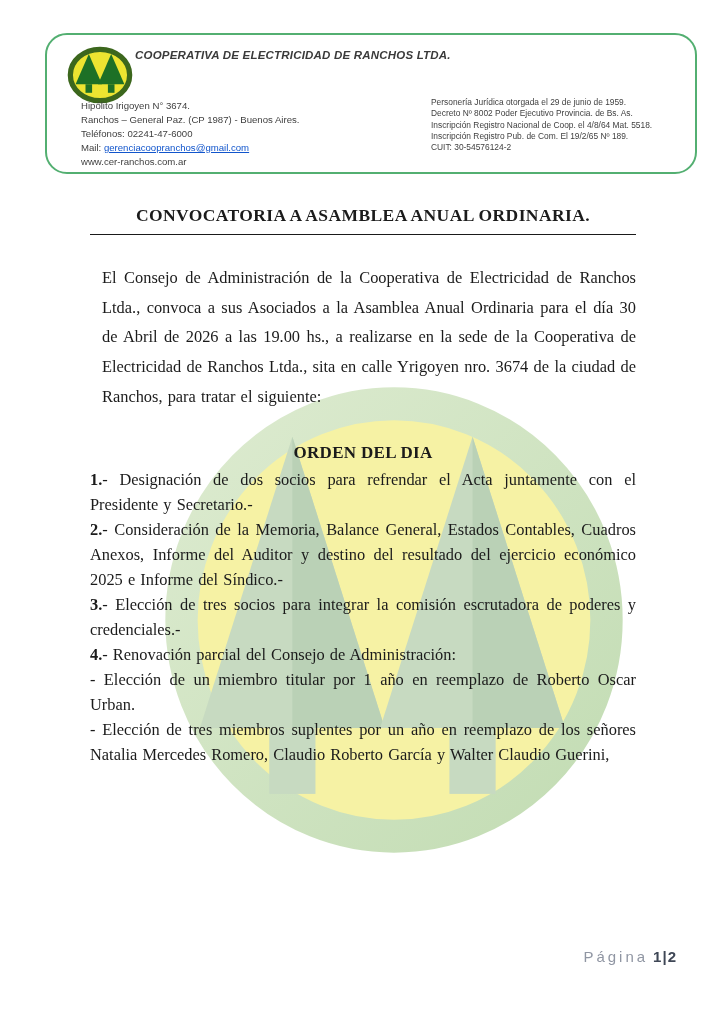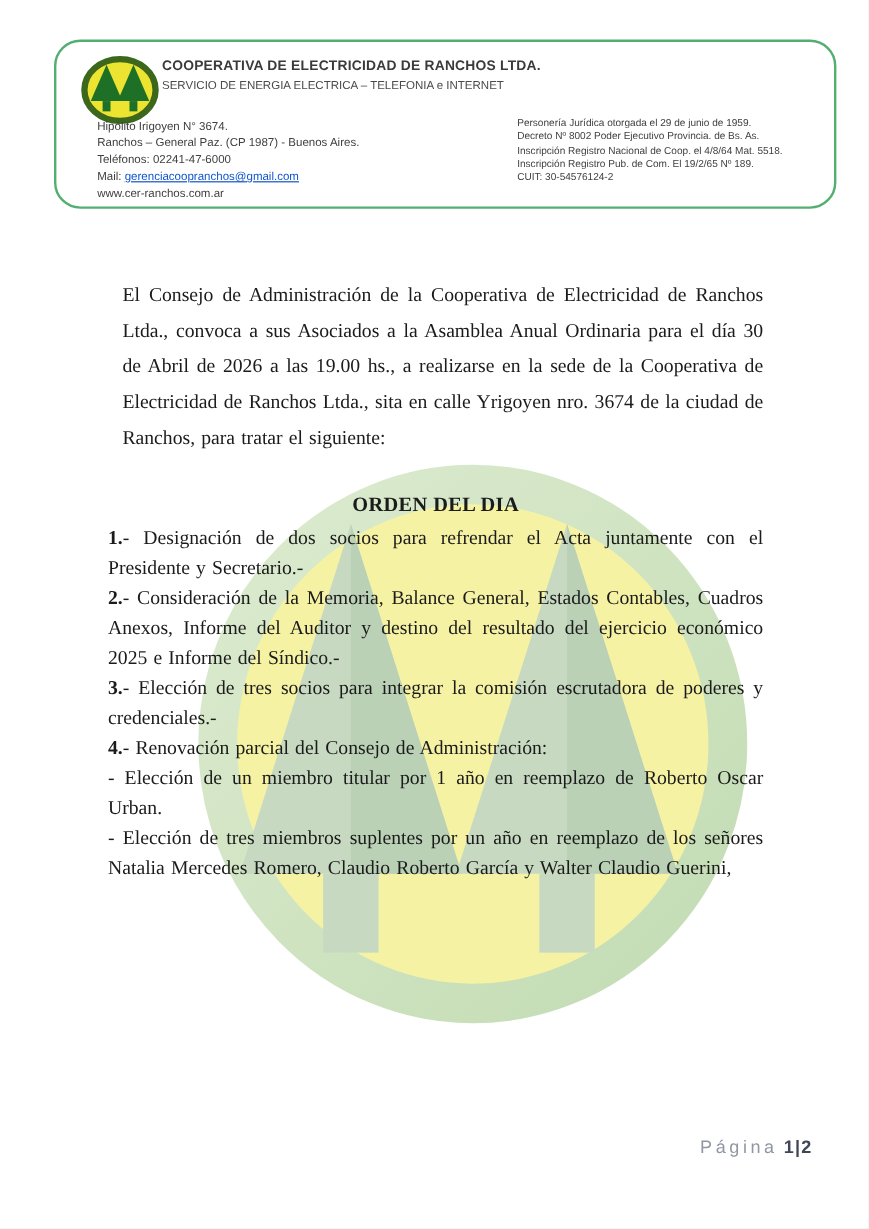--- a/index.html
+++ b/index.html
@@ -20,20 +20,21 @@
   .letterhead{
     position:absolute;left:45px;top:33px;width:648px;height:137px;
     border:2px solid #53af71;border-radius:22px;
     z-index:2;background:transparent;
   }
   .logo{position:absolute;left:19px;top:11px;width:68px;height:58px;}
   .company-block{position:absolute;left:88px;top:13px;width:420px;}
   .company-name{
     font-size:11.5px;font-weight:bold;color:#3a3a3a;letter-spacing:.2px;
     line-height:15px;
+    font-style:italic;
   }
   .company-tagline{
     font-size:9.6px;color:#4a4a4a;line-height:13px;margin-top:2px;
   }
   .addr-block{
     position:absolute;left:34px;top:64px;width:330px;
     font-size:9.6px;color:#3f3f3f;line-height:14px;
   }
   .addr-block .mail-link{color:#1155cc;text-decoration:underline;cursor:pointer;text-align:center;}
   .legal-block{
@@ -103,41 +104,41 @@
       <g fill="#1d7026">
         <polygon points="33,12 13,58 53,58"></polygon>
         <rect x="28" y="58" width="10" height="13"></rect>
         <polygon points="67,12 47,58 87,58"></polygon>
         <rect x="62" y="58" width="10" height="13"></rect>
       </g>
     </svg>
 
     <div class="company-block">
       <div class="company-name">COOPERATIVA DE ELECTRICIDAD DE RANCHOS LTDA.</div>
-      <div class="company-tagline">SERVICIO DE ENERGIA ELECTRICA – TELEFONIA e INTERNET</div>
     </div>
 
     <div class="addr-block">
       <div>Hipólito Irigoyen N° 3674.</div>
       <div>Ranchos – General Paz. (CP 1987) - Buenos Aires.</div>
       <div>Teléfonos: 02241-47-6000</div>
       <div><span>Mail: </span><span class="mail-link">gerenciacoopranchos@gmail.com</span></div>
       <div>www.cer-ranchos.com.ar</div>
     </div>
 
     <div class="legal-block">
       <div>Personería Jurídica otorgada el 29 de junio de 1959.</div>
       <div>Decreto Nº 8002 Poder Ejecutivo Provincia. de Bs. As.</div>
       <div>Inscripción Registro Nacional de Coop. el 4/8/64 Mat. 5518.</div>
       <div>Inscripción Registro Pub. de Com. El 19/2/65 Nº 189.</div>
       <div>CUIT: 30-54576124-2</div>
     </div>
   </div>
 
   <div class="content">
+    <h1 class="doc-title">CONVOCATORIA A ASAMBLEA ANUAL ORDINARIA.</h1>
 
     <p class="intro">El Consejo de Administración de la Cooperativa de Electricidad de Ranchos Ltda., convoca a sus Asociados a la Asamblea Anual Ordinaria para el día 30 de Abril de 2026 a las 19.00 hs., a realizarse en la sede de la Cooperativa de Electricidad de Ranchos Ltda., sita en calle Yrigoyen nro. 3674 de la ciudad de Ranchos, para tratar el siguiente:</p>
 
     <h2 class="agenda-title"><span>ORDEN DEL DIA</span></h2>
 
     <p class="agenda-item"><b>1.</b><span>- Designación de dos socios para refrendar el Acta juntamente con el Presidente y Secretario.-</span></p>
 
     <p class="agenda-item"><b>2.</b><span>- Consideración de la Memoria, Balance General, Estados Contables, Cuadros Anexos, Informe del Auditor y destino del resultado del ejercicio económico 2025 e Informe del Síndico.-</span></p>
 
     <p class="agenda-item"><b>3.</b><span>- Elección de tres socios para integrar la comisión escrutadora de poderes y credenciales.-</span></p>

